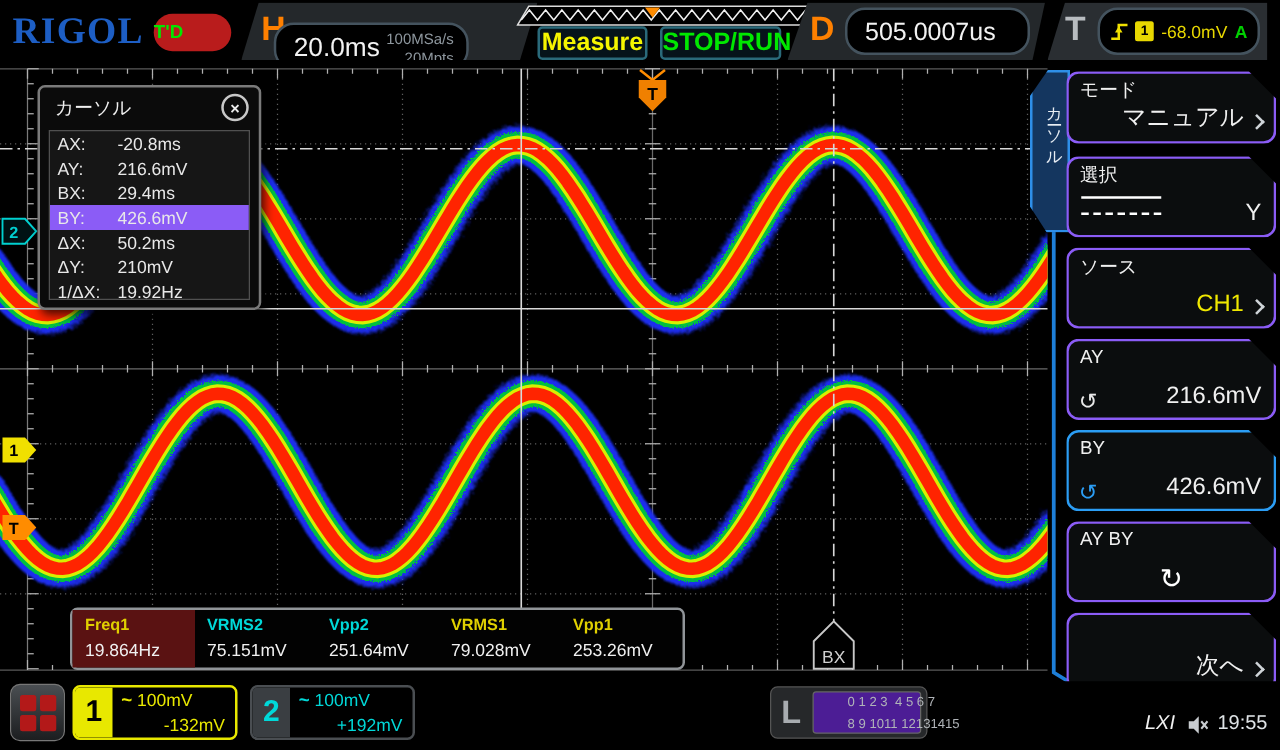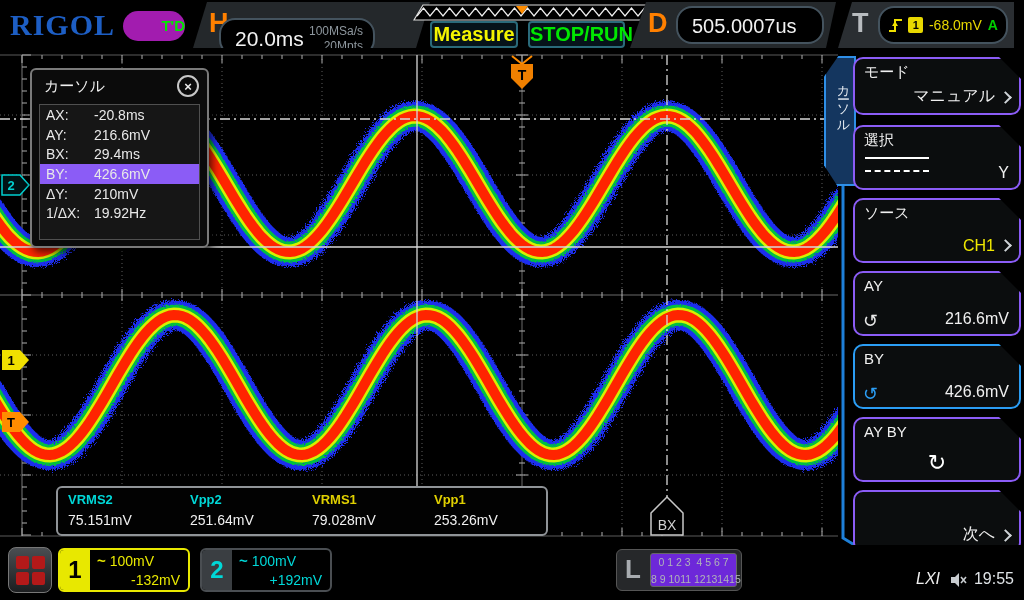--- a/index.html
+++ b/index.html
@@ -3,21 +3,21 @@
 <meta charset="utf-8">
 <style>
   html,body{margin:0;padding:0;background:#111;}
   *{box-sizing:border-box;font-family:"Liberation Sans",sans-serif;}
   .screen{position:relative;width:1024px;height:600px;background:#000;overflow:hidden;}
   svg text{font-family:"Liberation Sans",sans-serif;}
 
   
   .topbar{position:absolute;left:0;top:0;width:1024px;height:52px;background:#000;z-index:30;}
   .logo{position:absolute;left:10px;top:8px;font-size:30px;font-weight:bold;letter-spacing:1px;color:#1d5ec4;font-family:"Liberation Serif",serif;}
-  .td-oval{position:absolute;left:123px;top:11px;width:62px;height:30px;border-radius:15px;background:#a21caf;color:#00e800;font-weight:bold;font-size:15px;text-align:right;line-height:30px;}
+  .td-oval{position:absolute;left:123px;top:11px;width:62px;height:30px;border-radius:15px;background:#b91c1c;color:#00e800;font-weight:bold;font-size:15px;text-align:left;line-height:30px;}
   .panel{position:absolute;top:2px;height:46px;background:#24282b;}
   .h-panel{left:193px;width:237px;clip-path:polygon(14px 0,100% 0,calc(100% - 14px) 100%,0 100%);}
   .d-panel{left:630px;width:206px;clip-path:polygon(16px 0,100% 0,calc(100% - 10px) 100%,0 100%);}
   .t-panel{left:838px;width:176px;background:#2a2e32;clip-path:polygon(14px 0,100% 0,100% 100%,0 100%);}
   .plabel{position:absolute;top:6px;font-size:27px;font-weight:bold;color:#ff8000;}
   .vbox{position:absolute;top:4px;height:38px;background:#000;border:2px solid #44535e;border-radius:16px;}
   .hval{position:absolute;left:14px;top:7px;font-size:21px;color:#f2f2f2;}
   .hmem{position:absolute;right:10px;top:4px;text-align:right;font-size:12px;line-height:15px;color:#8e979e;}
   .btn{position:absolute;top:21px;height:27px;background:#06131a;border:2px solid #2a6a7a;border-radius:4px;text-align:center;font-weight:bold;font-size:20px;line-height:23px;}
   .measure-btn{left:430px;width:88px;color:#f5f500;}
@@ -44,21 +44,21 @@
   .m-col .mv{font-size:14px;color:#f0f0f0;margin-top:5px;}
   .m-red{background:#5a1212;}
   .c-y{color:#e0d000;} .c-c{color:#00d8d8;}
 
   
   .menu-tab{position:absolute;left:824px;top:56px;width:32px;height:130px;background:#14365f;border:2px solid #2e8fe8;clip-path:polygon(100% 0,100% 100%,42% 100%,0 84%,0 16%,45% 0);z-index:22;}
   .menu-tab span{position:absolute;left:8px;top:18px;writing-mode:vertical-rl;color:#e8eef4;font-size:13px;letter-spacing:2px;}
   .menu-item{position:absolute;left:853px;width:168px;background:#0b0d0e;border:2px solid #8b5cf6;border-radius:10px;clip-path:polygon(0 0,calc(100% - 22px) 0,100% 22px,100% 100%,0 100%);z-index:22;}
   .menu-item.hl{border-color:#2b9df4;}
   .mi-label{position:absolute;left:9px;top:4px;font-size:15px;color:#f0f0f0;}
-  .mi-value{position:absolute;right:24px;bottom:6px;font-size:16px;color:#f0f0f0;}
+  .mi-value{position:absolute;right:24px;bottom:6px;font-size:19px;color:#f0f0f0;}
   .mi-value.noch{right:10px;}
   .mi-value.yellow{color:#f0e800;}
   .chev{position:absolute;right:9px;bottom:11px;width:9px;height:9px;border-top:2px solid #cfd4d8;border-right:2px solid #cfd4d8;transform:rotate(45deg);}
   .knob{position:absolute;left:8px;bottom:2px;font-size:18px;color:#e8e8e8;}
   .knob.blue{color:#2b9df4;}
   .swap{position:absolute;left:0;right:0;bottom:4px;text-align:center;font-size:22px;color:#fff;}
   .sel-solid{position:absolute;left:10px;top:30px;width:64px;height:2px;background:#fff;}
   .sel-dash{position:absolute;left:10px;top:43px;width:64px;border-top:2px dashed #fff;}
 
   
@@ -71,21 +71,21 @@
   .chtab{position:absolute;left:0;top:0;width:30px;height:100%;font-size:24px;font-weight:bold;text-align:center;line-height:40px;}
   .ch1 .chtab{background:#e8e800;color:#000;}
   .ch2 .chtab{background:#3a3e42;color:#00d8d8;}
   .chline1{position:absolute;left:37px;top:2px;font-size:14px;}
   .chline2{position:absolute;right:8px;bottom:2px;font-size:14px;}
   .ch1 .chline1,.ch1 .chline2{color:#e8e800;}
   .ch2 .chline1,.ch2 .chline2{color:#00d8d8;}
   .coup{font-size:15px;font-weight:bold;}
   .lbadge{position:absolute;left:616px;top:4px;width:126px;height:42px;background:#26282a;border:1px solid #555;border-radius:6px;}
   .lbadge .L{position:absolute;left:8px;top:4px;font-size:26px;font-weight:bold;color:#a8acb0;}
-  .lnums{position:absolute;left:33px;top:3px;right:4px;bottom:3px;background:#6d28d9;border:1px solid #666;border-radius:3px;color:#b0b4b8;font-family:"DejaVu Sans Mono",monospace;font-size:10.5px;line-height:17px;text-align:center;white-space:pre;}
+  .lnums{position:absolute;left:33px;top:3px;right:4px;bottom:3px;background:#4c1d95;border:1px solid #666;border-radius:3px;color:#b0b4b8;font-family:"DejaVu Sans Mono",monospace;font-size:10.5px;line-height:17px;text-align:center;white-space:pre;padding-left:27px;}
   .lxi{position:absolute;right:84px;top:25px;font-size:16px;font-style:italic;font-weight:normal;color:#f0f0f0;}
   .clock{position:absolute;right:10px;top:25px;font-size:16px;color:#dfe3e6;}
   .mute{position:absolute;right:56px;top:27px;}
 </style>
 </head>
 <body>
 
 <div class="screen">
 
   <svg id="scope" width="1024" height="600" style="position:absolute;left:0;top:0;z-index:10;">
@@ -443,31 +443,39 @@
         </div>
       <div class="cp-row">
           <span class="l">BX:</span>
           <span>29.4ms</span>
         </div>
       <div class="cp-row cp-hl">
           <span class="l">BY:</span>
           <span>426.6mV</span>
         </div>
       <div class="cp-row">
+          <span class="l">ΔX:</span>
+          <span>50.2ms</span>
+        </div>
+      <div class="cp-row">
           <span class="l">ΔY:</span>
           <span>210mV</span>
         </div>
       <div class="cp-row">
           <span class="l">1/ΔX:</span>
           <span>19.92Hz</span>
         </div>
     </div>
   </div>
 
   <div class="meas-bar">
+    <div class="m-col m-red">
+      <div class="ml c-y">Freq1</div>
+        <div class="mv">19.864Hz</div>
+    </div>
     <div class="m-col">
       <div class="ml c-c">VRMS2</div>
         <div class="mv">75.151mV</div>
     </div>
     <div class="m-col">
       <div class="ml c-c">Vpp2</div>
         <div class="mv">251.64mV</div>
     </div>
     <div class="m-col">
       <div class="ml c-y">VRMS1</div>

